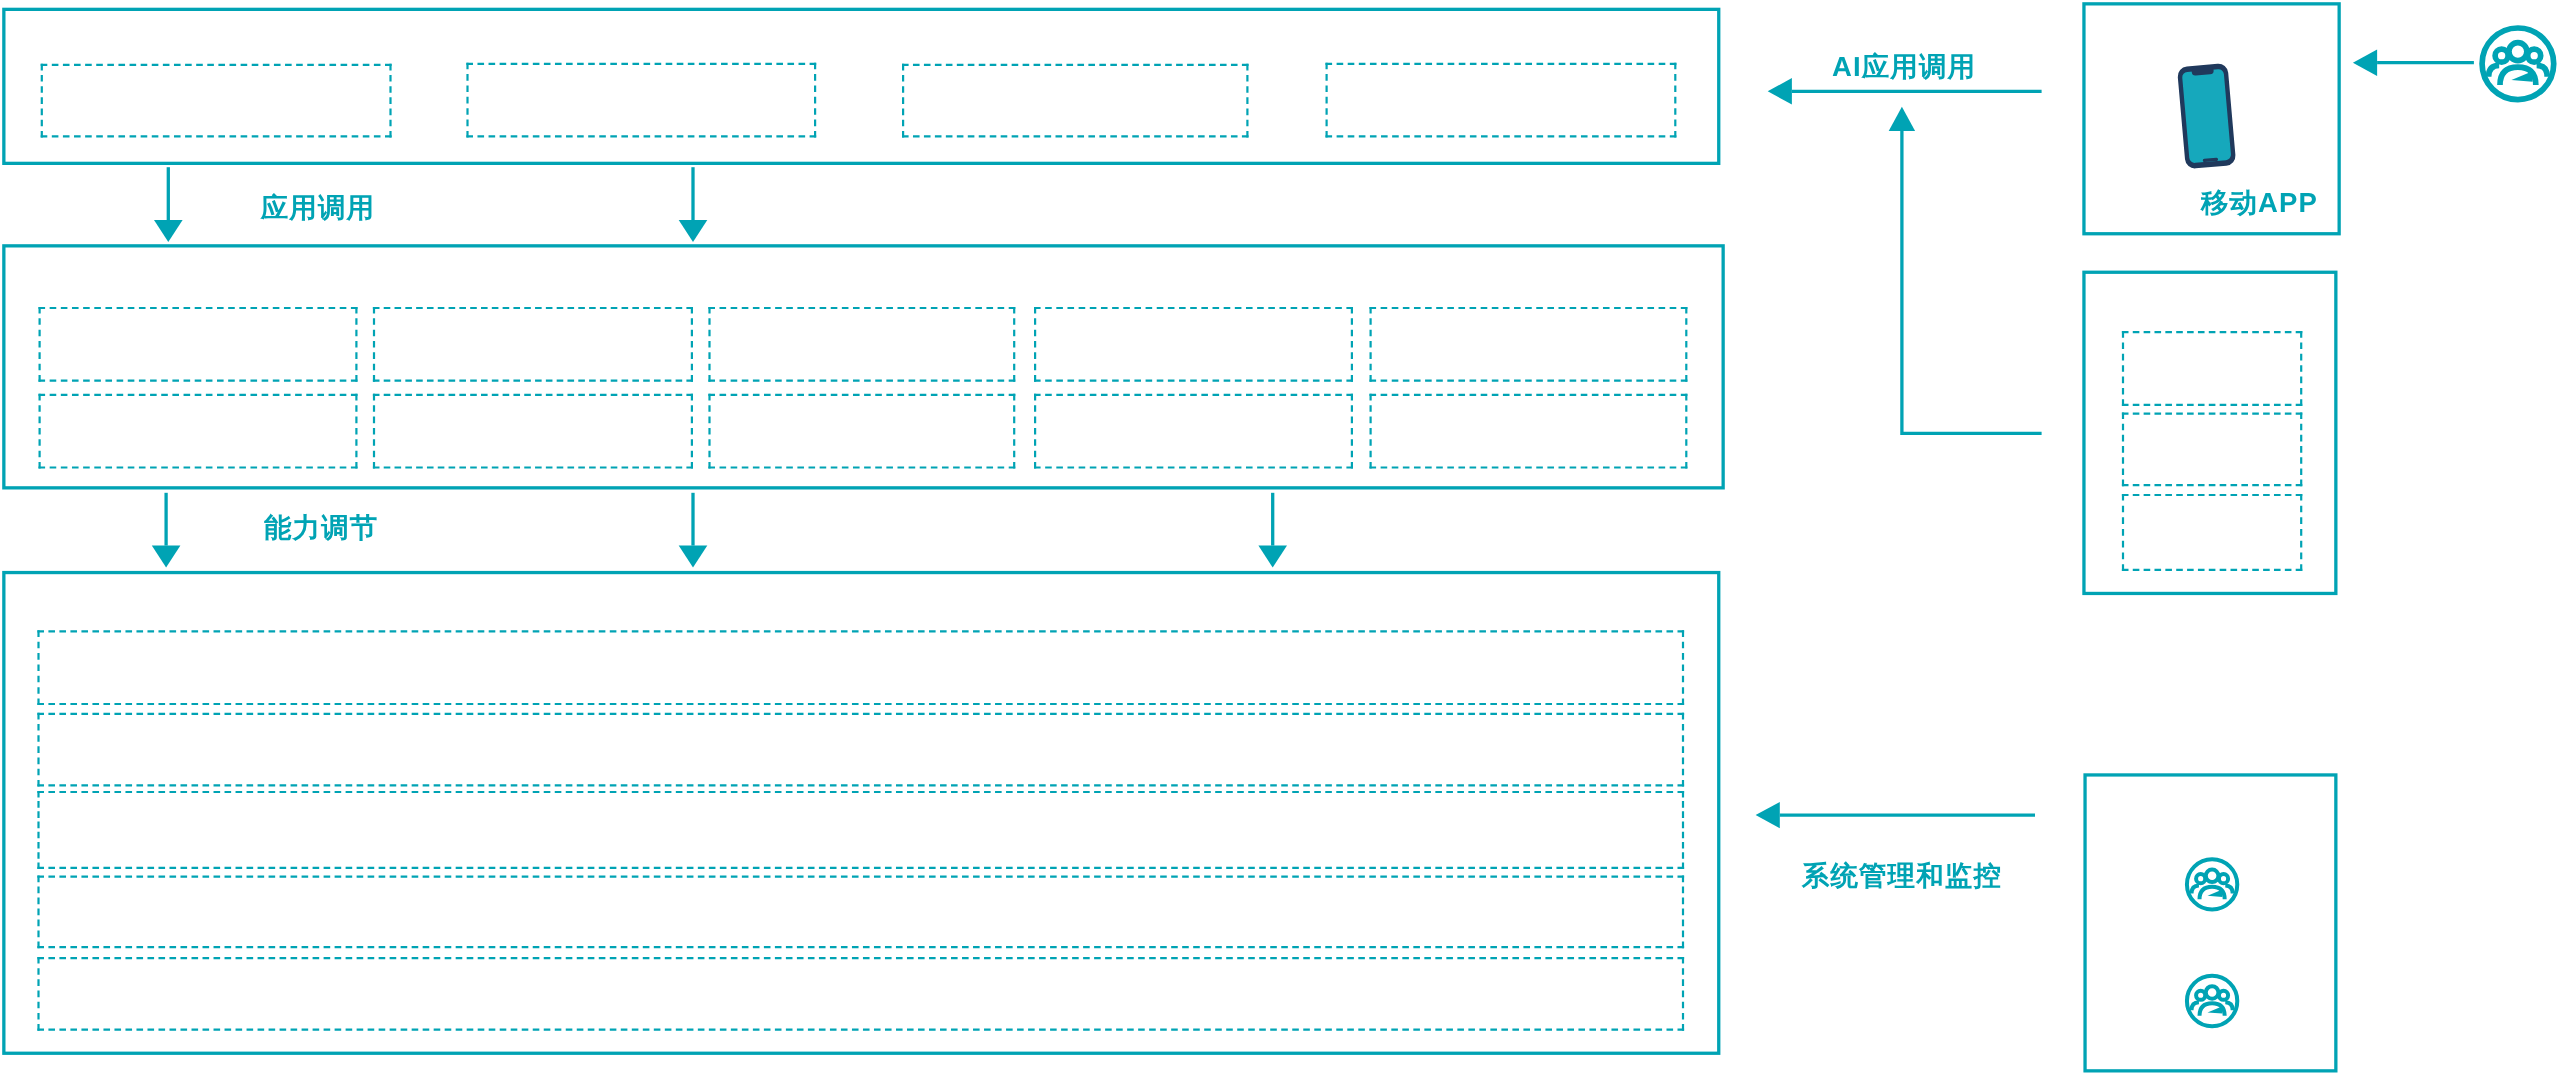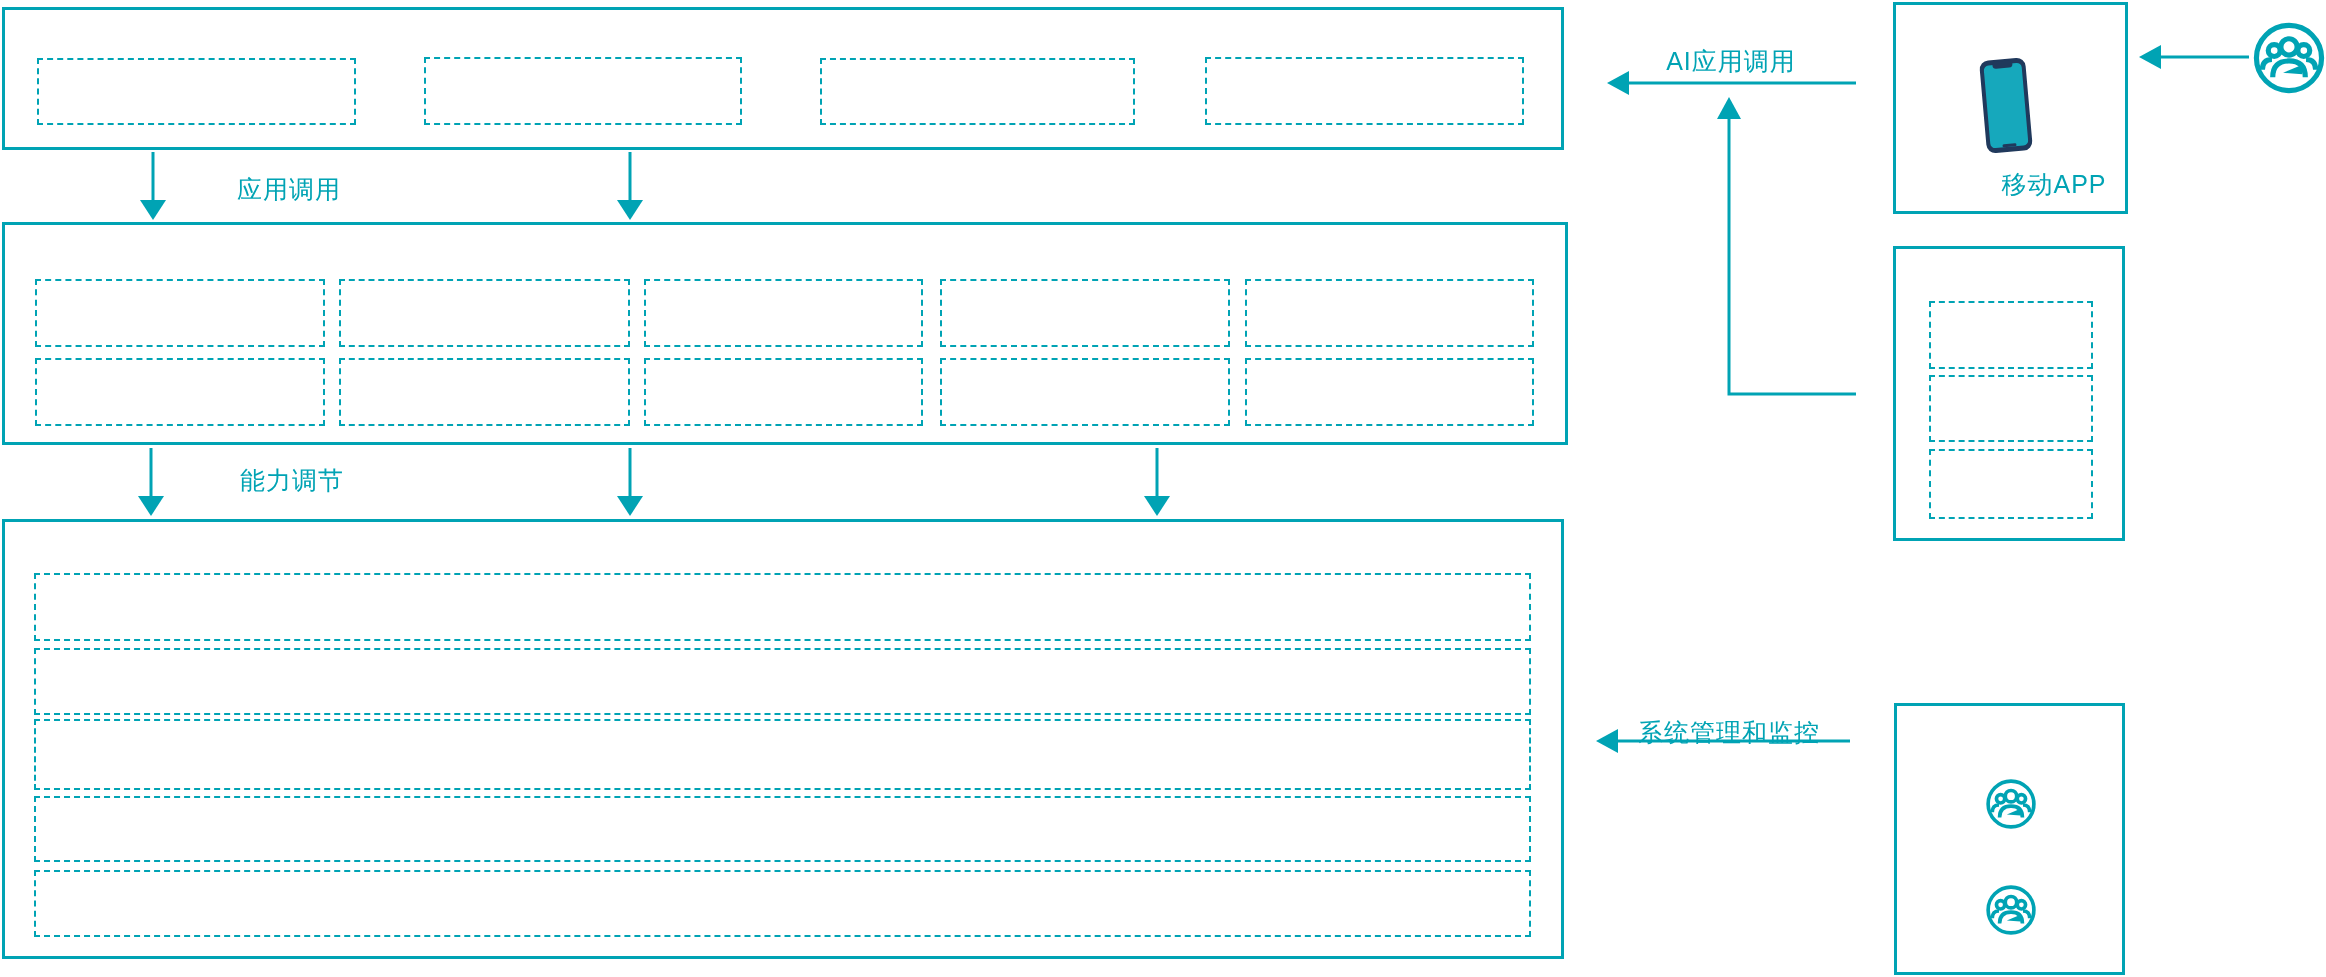--- a/index.html
+++ b/index.html
@@ -8,21 +8,21 @@
     --phone-screen:#16a8bc;
   }
   html,body{margin:0;padding:0;background:#fff;}
   .canvas{
     position:relative;width:2326px;height:977px;background:#ffffff;
     font-family:"Liberation Sans",sans-serif;overflow:hidden;
   }
   .sbox{position:absolute;border:3px solid var(--accent);box-sizing:border-box;background:transparent;}
   .dbox{position:absolute;border:2px dashed var(--accent);box-sizing:border-box;background:transparent;}
   .lbl{
-    position:absolute;color:var(--accent);font-weight:normal;font-size:25px;
+    position:absolute;color:var(--accent);font-weight:bold;font-size:25px;
     white-space:nowrap;transform:translate(-50%,-50%);letter-spacing:1px;
   }
   .overlay{position:absolute;left:0;top:0;pointer-events:none;}
   .overlay line,.overlay polyline{stroke:var(--accent);stroke-width:3;fill:none;}
   .overlay polygon{fill:var(--accent);stroke:none;}
   .icon{position:absolute;}
 </style>
 </head>
 <body>
 
@@ -105,21 +105,21 @@
   </svg>
   <div class="lbl" style="left:2006px;top:184px;margin-left:48px;">移动APP</div>
 
   <div class="lbl" style="left:1731px;top:61px;">AI应用调用</div>
 
   <div class="sbox" style="left:1893px;top:246px;width:232px;height:295px;"></div>
   <div class="dbox" style="left:1929px;top:301px;width:164px;height:68px;"></div>
   <div class="dbox" style="left:1929px;top:375px;width:164px;height:67px;"></div>
   <div class="dbox" style="left:1929px;top:449px;width:164px;height:70px;"></div>
 
-  <div class="lbl" style="left:1729px;top:732px;">系统管理和监控</div>
+  <div class="lbl" style="left:1729px;top:796px;">系统管理和监控</div>
 
   <div class="sbox" style="left:1894px;top:703px;width:231px;height:272px;"></div>
 
   <svg class="icon" style="left:1985px;top:778px;" width="52" height="52" viewBox="0 0 100 100">
     <g fill="none" stroke="var(--accent)" stroke-width="7">
       <circle cx="50" cy="50" r="44"></circle>
       <circle cx="30" cy="40" r="8"></circle>
       <circle cx="70" cy="40" r="8"></circle>
       <circle cx="50" cy="35" r="11"></circle>
       <path d="M14,66 Q14,52 27,52"></path>

